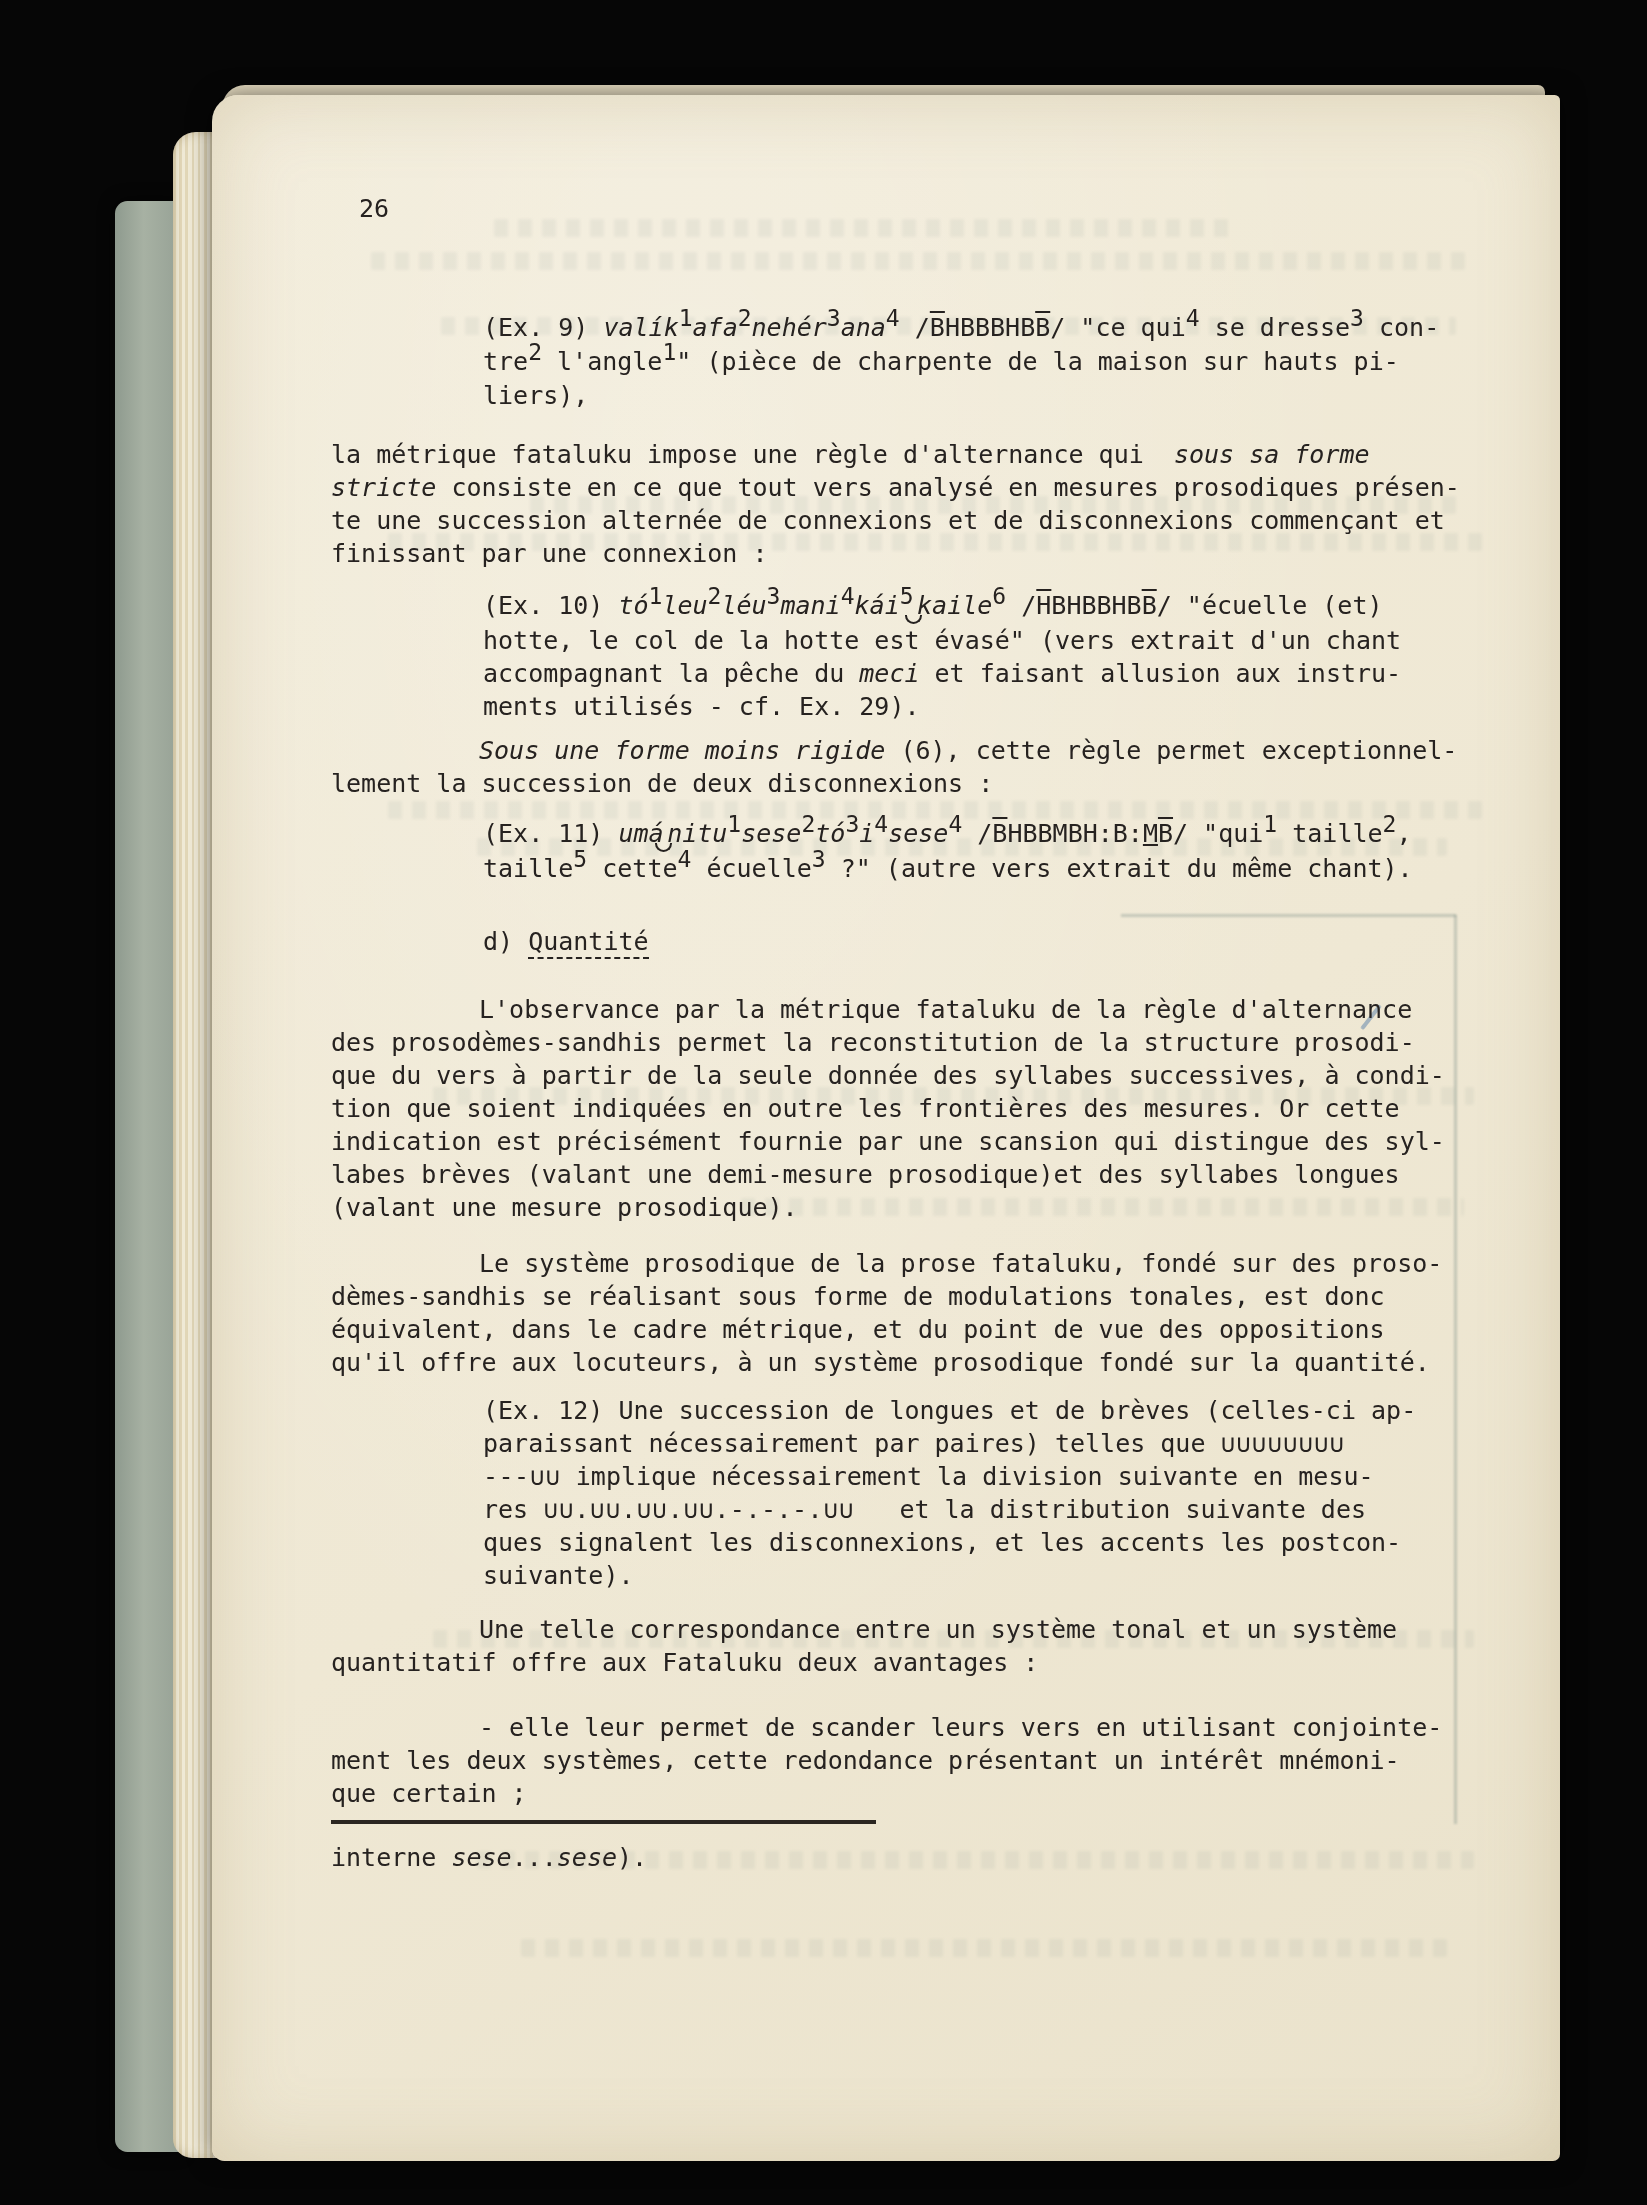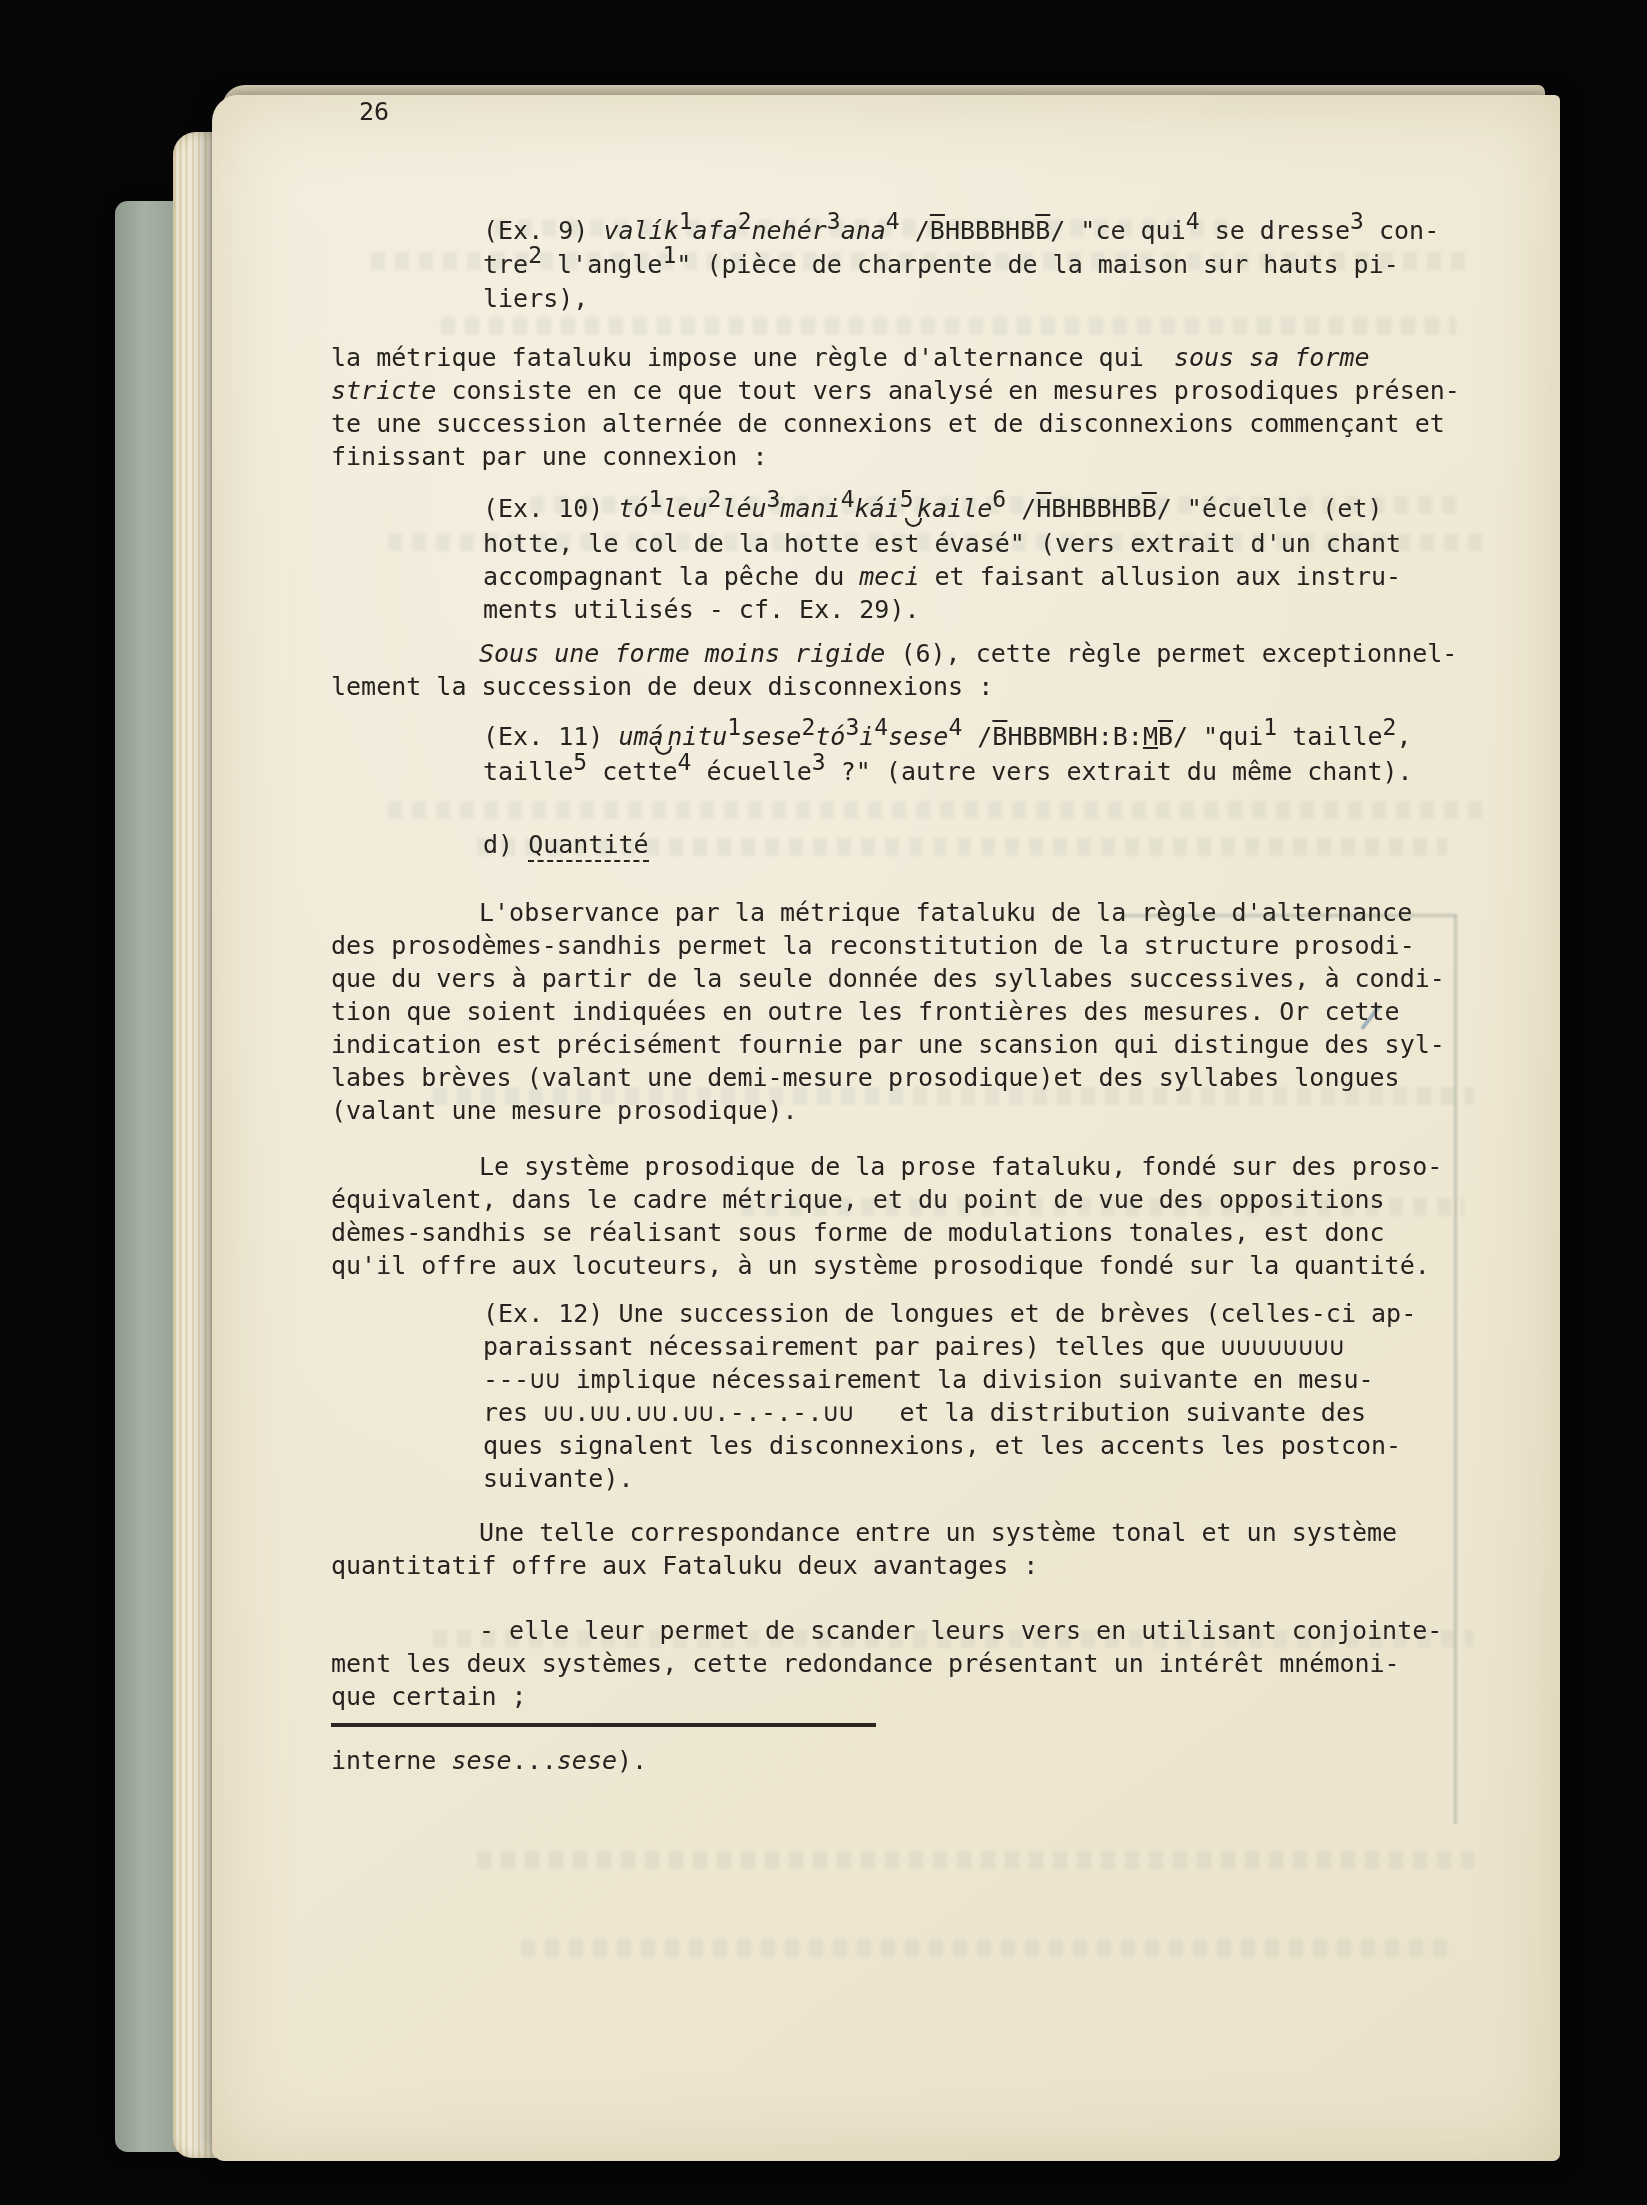--- a/index.html
+++ b/index.html
@@ -42,20 +42,21 @@
     opacity:.14;filter:blur(1.8px);height:17.6px;border-radius:2.6px;
   }
   .ghost-line{position:absolute;background:rgba(100,122,118,.30);filter:blur(0.9px);}
   .pen-mark{
     position:absolute;left:1157px;top:907px;width:3.5px;height:30px;
     background:rgba(70,115,165,.45);transform:rotate(38deg);border-radius:1.8px;filter:blur(0.4px);
   }
   
   .content{
     position:absolute;left:119px;top:0;width:1147px;
+    padding-top:97px;
     color:#262220;
     font-size:25px;line-height:33px;
   }
   .pagenum{margin-left:28px;}
   .line{white-space:pre;}
   .block.example{margin-left:152px;}
   .block.heading{margin-left:152px;}
   .indent .line:first-child{text-indent:148px;}
   .it{font-style:italic;}
   .sup{position:relative;top:-0.42em;font-size:0.92em;}
@@ -145,22 +146,22 @@
           <div class="line" data-name="text-line"><span class="">L'observance par la métrique fataluku de la règle d'alternance</span></div>
           <div class="line" data-name="text-line"><span class="">des prosodèmes-sandhis permet la reconstitution de la structure prosodi-</span></div>
           <div class="line" data-name="text-line"><span class="">que du vers à partir de la seule donnée des syllabes successives, à condi-</span></div>
           <div class="line" data-name="text-line"><span class="">tion que soient indiquées en outre les frontières des mesures. Or cette</span></div>
           <div class="line" data-name="text-line"><span class="">indication est précisément fournie par une scansion qui distingue des syl-</span></div>
           <div class="line" data-name="text-line"><span class="">labes brèves (valant une demi-mesure prosodique)et des syllabes longues</span></div>
           <div class="line" data-name="text-line"><span class="">(valant une mesure prosodique).</span></div>
         </div>
         <div class="block para indent" data-name="systeme-paragraph">
           <div class="line" data-name="text-line"><span class="">Le système prosodique de la prose fataluku, fondé sur des proso-</span></div>
+          <div class="line" data-name="text-line"><span class="">dèmes-sandhis se réalisant sous forme de modulations tonales, est donc</span></div>
           <div class="line" data-name="text-line"><span class="">équivalent, dans le cadre métrique, et du point de vue des oppositions</span></div>
-          <div class="line" data-name="text-line"><span class="">dèmes-sandhis se réalisant sous forme de modulations tonales, est donc</span></div>
           <div class="line" data-name="text-line"><span class="">qu'il offre aux locuteurs, à un système prosodique fondé sur la quantité.</span></div>
         </div>
         <div class="block example" data-name="example-12">
           <div class="line" data-name="text-line"><span class="">(Ex. 12) Une succession de longues et de brèves (celles-ci ap-</span></div>
           <div class="line" data-name="text-line"><span class="">paraissant nécessairement par paires) telles que </span><span class="sym">∪∪∪∪∪∪∪∪</span></div>
           <div class="line" data-name="text-line"><span class="sym">---∪∪</span><span class=""> implique nécessairement la division suivante en mesu-</span></div>
           <div class="line" data-name="text-line"><span class="">res </span><span class="sym">∪∪.∪∪.∪∪.∪∪.-.-.-.∪∪</span><span class="">   et la distribution suivante des</span></div>
           <div class="line" data-name="text-line"><span class="">ques signalent les disconnexions, et les accents les postcon-</span></div>
           <div class="line" data-name="text-line"><span class="">suivante).</span></div>
         </div>

